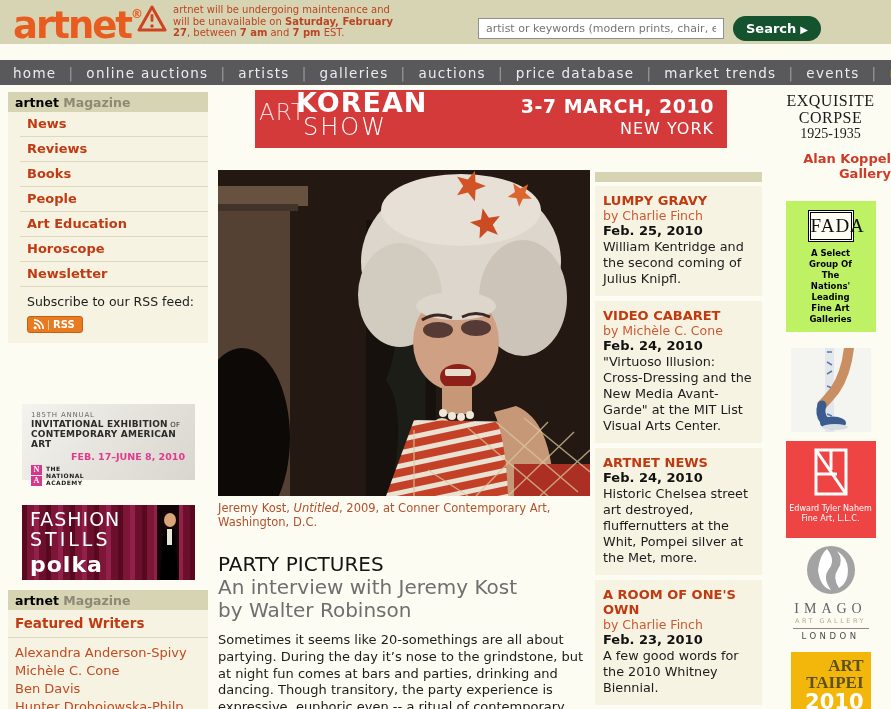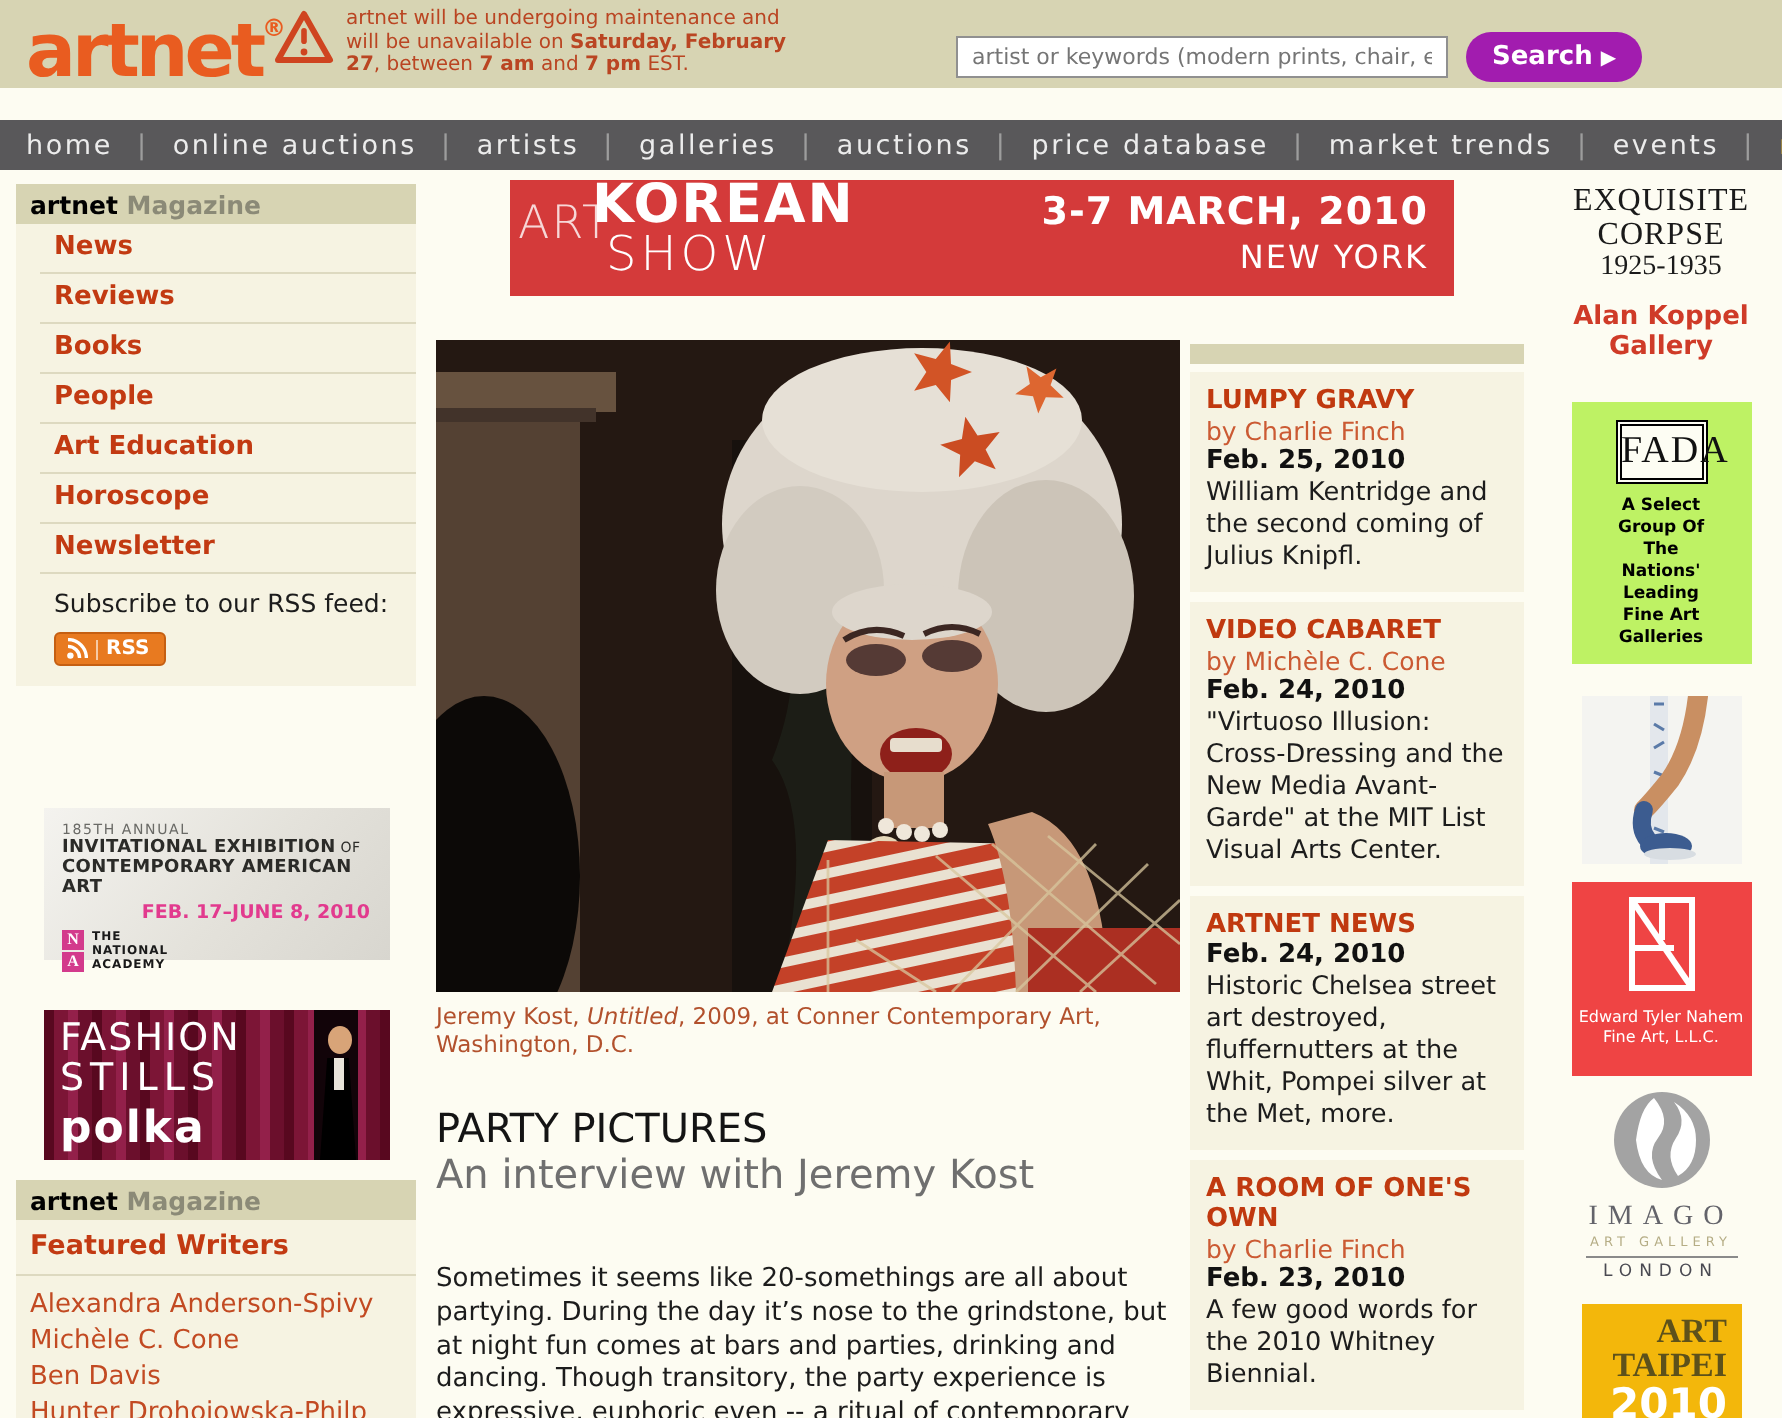--- a/index.html
+++ b/index.html
@@ -8,21 +8,21 @@
   .page { position:relative; width:891px; height:709px; overflow:hidden; background:#fdfcf2; }
 
   
   .top { position:absolute; top:0; left:0; width:891px; height:44px; background:#d7d4b3; }
   .logo { position:absolute; left:13px; top:4px; font-size:37px; font-weight:bold; color:#e95c20; letter-spacing:-2px; cursor:pointer; }
   .logo .reg { font-size:12px; vertical-align:20px; letter-spacing:0; }
   .warn-icon { position:absolute; left:137px; top:5px; }
   .warn-text { position:absolute; left:173px; top:4px; width:236px; font-size:10px; line-height:11.5px; color:#ba4522; }
   .warn-text b { font-weight:bold; }
   .search { position:absolute; left:478px; top:18px; width:246px; height:21px; border:1px solid #909090; background:#fff; font-size:11px; padding:0 7px; color:#444; font-family:"DejaVu Sans", sans-serif; }
-  .search-btn { position:absolute; left:733px; top:16px; height:25px; padding:0 13px; background:#a21caf; border:none; border-radius:13px; color:#fff; font-weight:bold; font-size:13px; font-family:"DejaVu Sans", sans-serif; cursor:pointer; }
+  .search-btn { position:absolute; left:733px; top:16px; height:25px; padding:0 13px; background:#14532d; border:none; border-radius:13px; color:#fff; font-weight:bold; font-size:13px; font-family:"DejaVu Sans", sans-serif; cursor:pointer; }
   .search-btn .arrow { font-size:10px; margin-left:4px; }
 
   
   .nav { position:absolute; top:60px; left:0; width:891px; height:25px; background:#59585a; display:flex; align-items:center; padding-left:13px; font-size:13.5px; letter-spacing:1.3px; }
   .nav a { color:#ececec; text-decoration:none; padding:0 12px; white-space:nowrap; }
   .nav a:first-child { padding-left:0; }
   .nav a.active { color:#c9a43b; }
   .pipe::before { content:"|"; color:#9d9d9d; }
 
   
@@ -86,21 +86,21 @@
   .n-title { display:block; color:#c0390f; font-weight:bold; font-size:13px; line-height:15px; text-decoration:none; }
   .n-by { color:#cb5a33; font-size:12.5px; line-height:15px; }
   .n-date { font-weight:bold; font-size:13px; color:#111; line-height:16px; }
   .n-teaser { font-size:12.8px; line-height:16px; color:#1c1c1c; }
 
   
   .rads { position:absolute; left:770px; top:92px; width:121px; }
   .ad-koppel { text-align:center; cursor:pointer; }
   .k-serif { font-family:"Liberation Serif", serif; font-size:16px; line-height:17px; color:#1a1a1a; letter-spacing:.5px; }
   .k-years { font-family:"Liberation Serif", serif; font-size:14px; color:#1a1a1a; }
-  .k-gal { margin-top:9px; color:#cf3b28; font-weight:bold; font-size:13px; line-height:15px; }
+  .k-gal { margin-top:9px; color:#cf3b28; font-weight:bold; font-size:13px; line-height:15px;text-align:right; }
   .ad-fada { margin:20px auto 0; width:90px; background:#bef264; padding:9px 16px 7px; text-align:center; cursor:pointer; }
   .fada-outer { border:1px solid #000; padding:1px; margin:0 6px; background:#fdfdf3; }
   .fada-inner { border:1px solid #000; font-family:"Liberation Serif", serif; font-size:19px; letter-spacing:1px; color:#111; padding:2px 0; }
   .fada-tag { margin-top:6px; font-size:8.5px; font-weight:bold; color:#000; line-height:11px; }
   .ad-legs { margin:16px auto 0; width:80px; height:84px; background:#f4f4f1; cursor:pointer; }
   .ad-nahem { margin:9px auto 0; width:90px; height:97px; background:#ef4444; text-align:center; padding-top:7px; cursor:pointer; }
   .nahem-name { color:#fff; font-size:8px; line-height:9.5px; margin-top:4px; }
   .ad-imago { margin:7px auto 0; text-align:center; cursor:pointer; }
   .imago-name { font-family:"Liberation Serif", serif; font-size:14px; letter-spacing:5px; color:#63636a; margin-top:2px; }
   .imago-sub { font-size:6.5px; letter-spacing:2.5px; color:#b5ad85; }
@@ -292,20 +292,21 @@
         <path d="M196,260 L196,326"></path>
           <path d="M210,300 L250,326"></path>
       </g>
     </svg>
   </div>
 
   <div class="caption"><span>Jeremy Kost, </span><i>Untitled</i><span>, 2009, at Conner Contemporary Art, Washington, D.C.</span></div>
   <div class="titleblock">
     <div class="t1">PARTY PICTURES</div>
     <div class="t2">An interview with Jeremy Kost</div>
+    <div class="t3">by Walter Robinson</div>
   </div>
   <p class="body-text">Sometimes it seems like 20-somethings are all about partying. During the day it’s nose to the grindstone, but at night fun comes at bars and parties, drinking and dancing. Though transitory, the party experience is expressive, euphoric even -- a ritual of contemporary capitalism. A handful of people have made party-going their permanent profession; they are the</p>
 
   <div class="news">
     <div class="news-bar"></div>
 
     <div class="news-item">
       <a href="#" class="n-title">LUMPY GRAVY</a>
       <div class="n-by">by Charlie Finch</div>
       <div class="n-date">Feb. 25, 2010</div>

